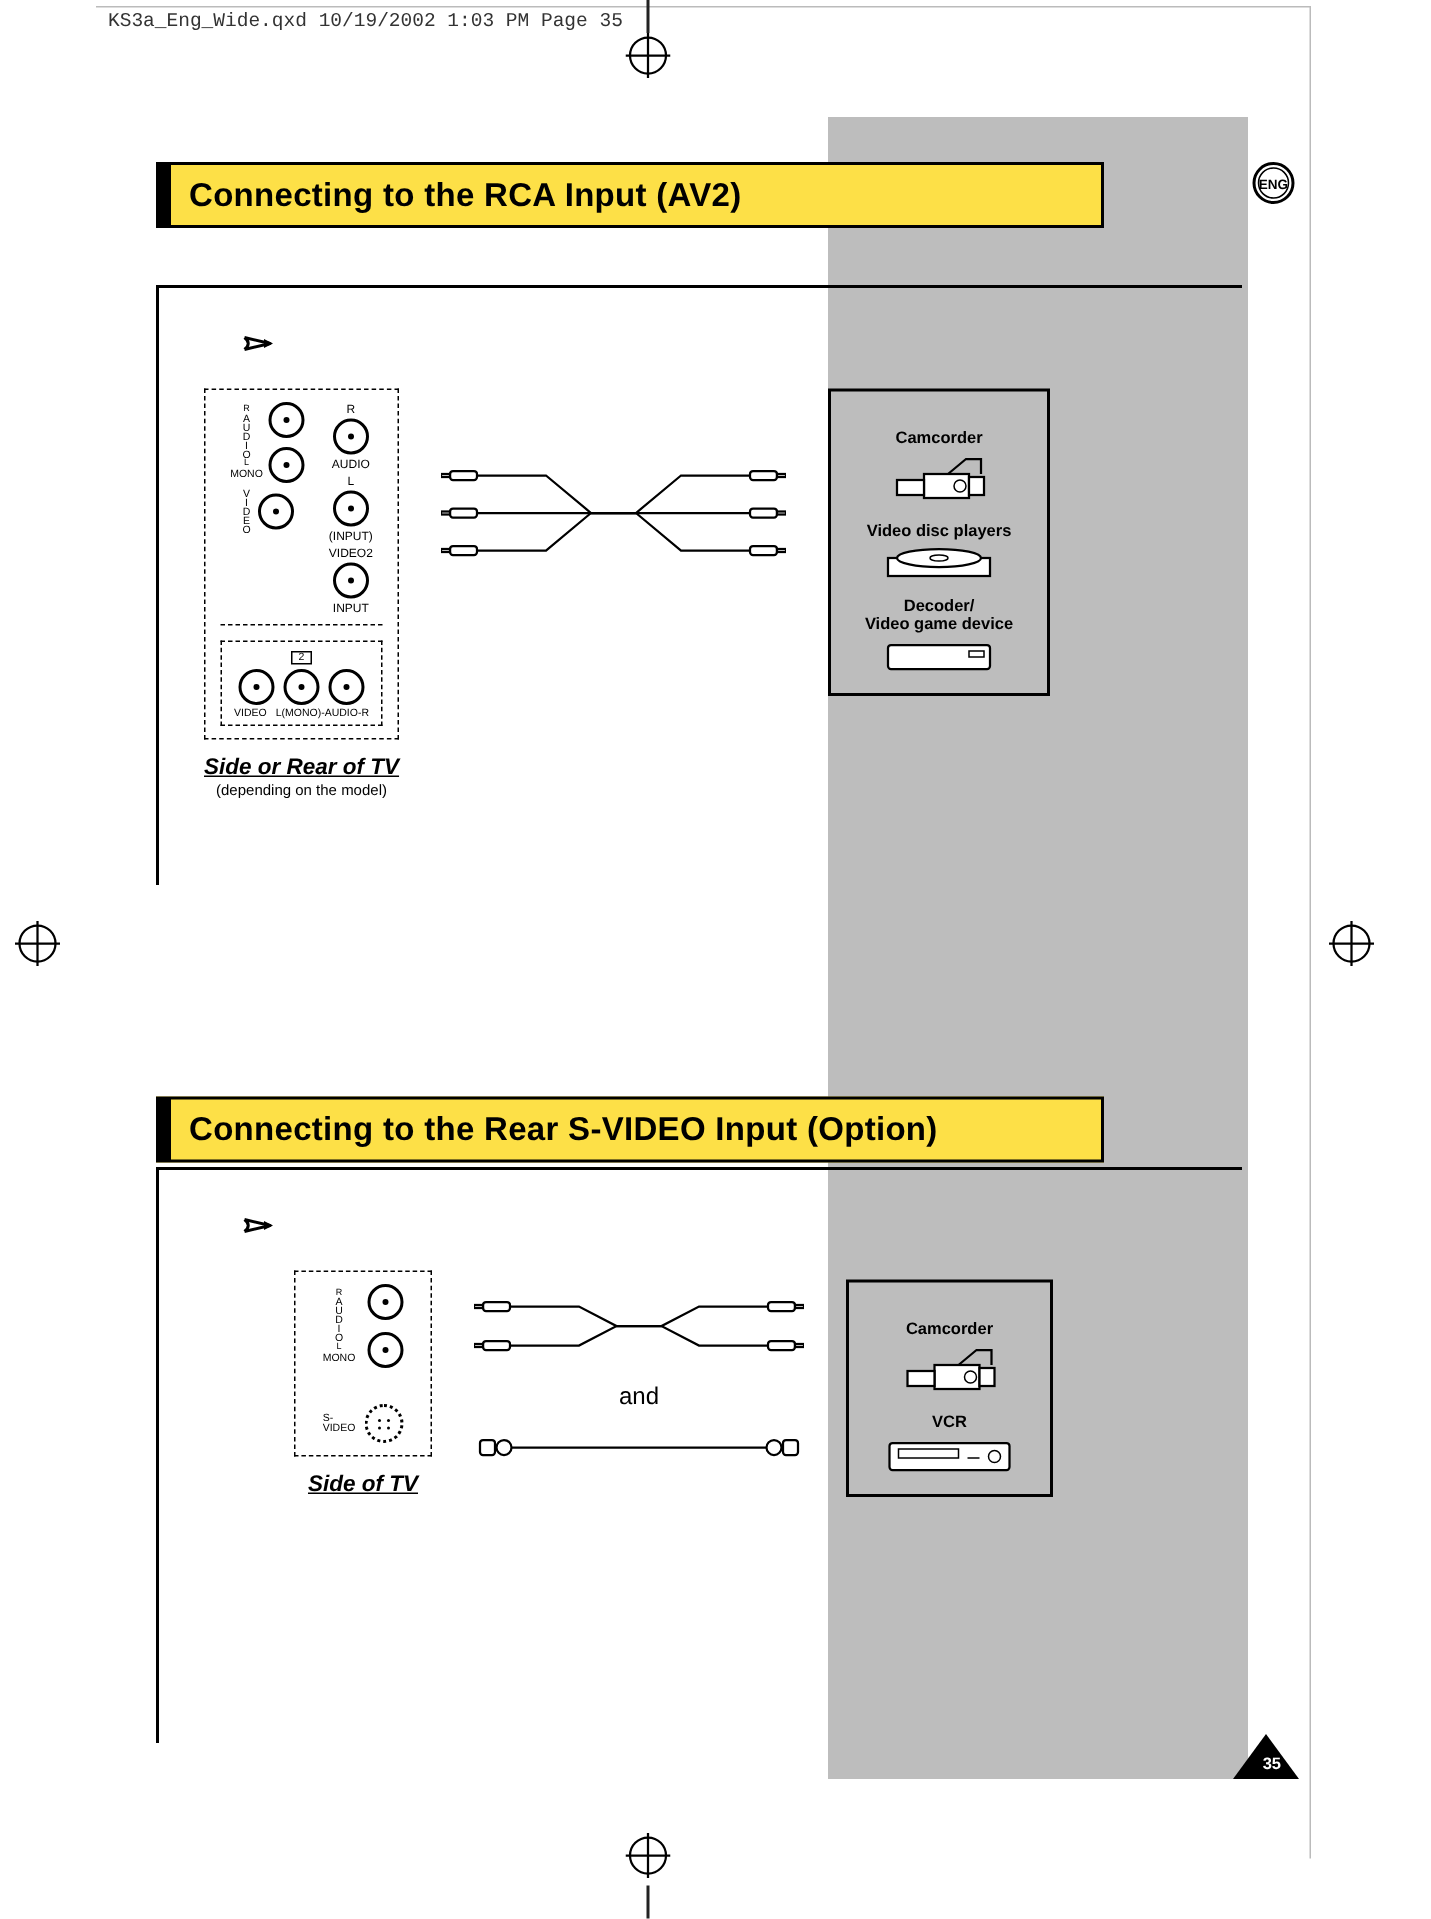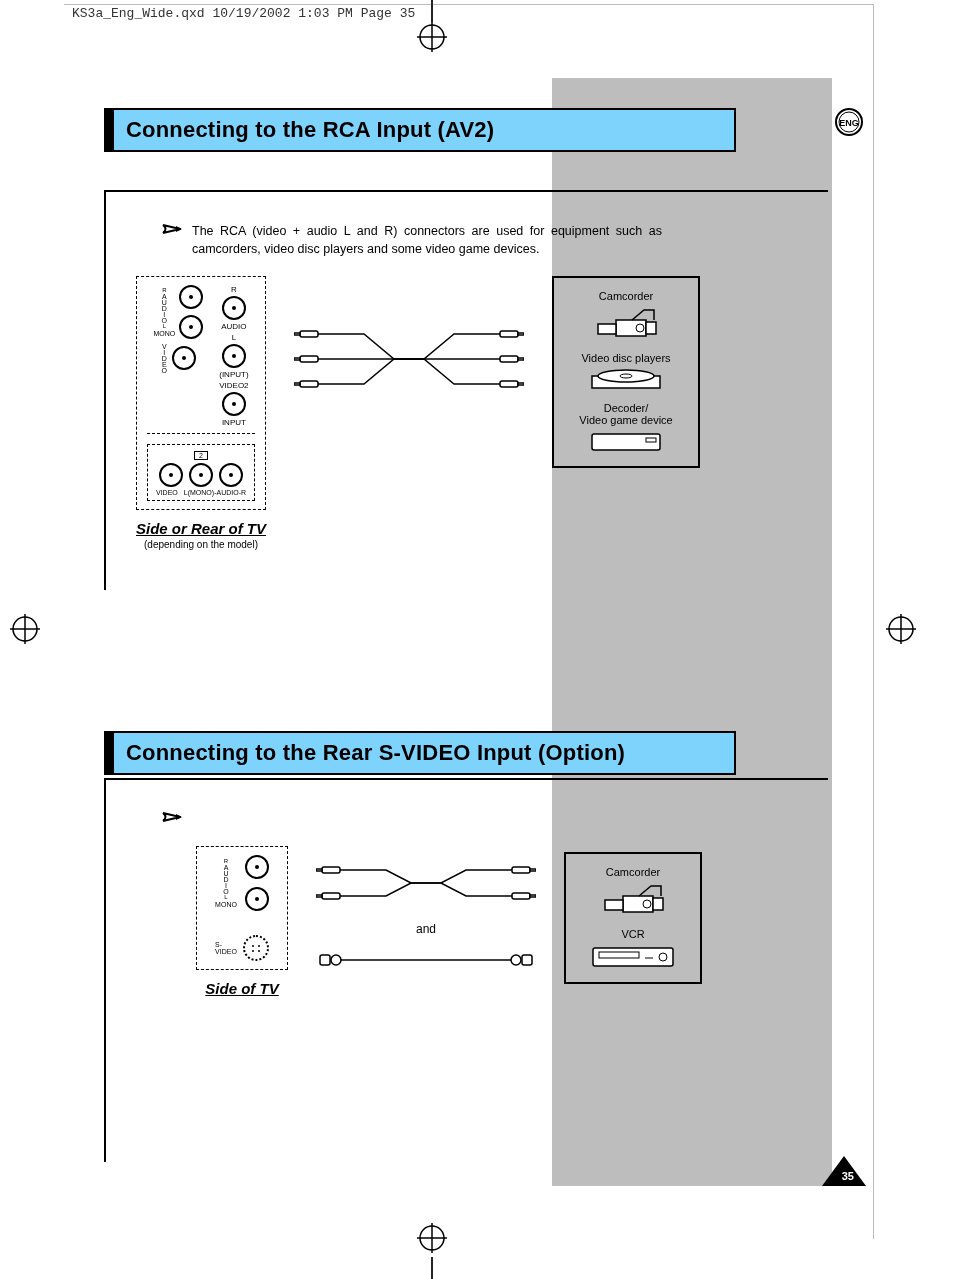--- a/index.html
+++ b/index.html
@@ -89,21 +89,21 @@
   .section-title-wrap {
     position: absolute;
     left: 104px;
     right: 136px;
     border: 2px solid #000;
     border-left: 10px solid #000;
     height: 40px;
     display: flex;
     align-items: center;
     padding-left: 12px;
-    background: #7dd3fc;
+    background: #fde047;
   }
   .section-title-wrap.t1 { top: 108px; width: 608px; }
   .section-title-wrap.t2 { top: 697px; width: 608px; margin-top: 34px; }
   .section-title {
     font-family: "Arial Narrow", Arial, sans-serif;
     font-weight: bold;
     font-size: 22px;
     letter-spacing: 0.2px;
   }
 
@@ -183,28 +183,28 @@
   }
 
   .cable-col {
     display: flex;
     flex-direction: column;
     align-items: center;
     gap: 8px;
     margin-top: 48px;
   }
   .cable-col.mid { margin-top: 12px; }
-  .and-label { font-size: 12px; margin: 6px 0; }
+  .and-label { font-size: 16px; margin: 6px 0; }
 
   .device-box {
     border: 2px solid #000;
-    padding: 12px 12px 12px;
+    padding: 25px 12px 12px;
     text-align: center;
     font-size: 11px;
-    font-weight: normal;
+    font-weight: bold;
     width: 120px;
   }
   .device-box.small { width: 110px; }
   .device-box .dev {
     margin-top: 4px;
     margin-bottom: 10px;
     display: flex;
     justify-content: center;
   }
   .device-box .dev:last-child { margin-bottom: 0; }
@@ -295,21 +295,20 @@
 </div>
 
 <div class="content-box b1">
   <div class="note-row">
     <span>
       <svg width="20" height="14">
           <path d="M1 3 Q6 7 1 11 M1 3 L18 7 L1 11" fill="none" stroke="#000" stroke-width="2" stroke-linejoin="round"></path>
           <polygon points="14,4 20,7 14,10" fill="#000"></polygon>
         </svg>
     </span>
-    <div class="note-text">The RCA (video + audio L and R) connectors are used for equipment such as camcorders, video disc players and some video game devices.</div>
   </div>
 
   <div class="diagram-row">
 
     <div style="display:flex;flex-direction:column;align-items:center;">
       <div class="tv-panel">
         <div style="display:flex;gap:16px;align-items:flex-start;">
           <div style="display:flex;flex-direction:column;align-items:center;">
             <div style="display:flex;align-items:center;gap:4px;">
               <div style="display:flex;flex-direction:column;align-items:center;">

